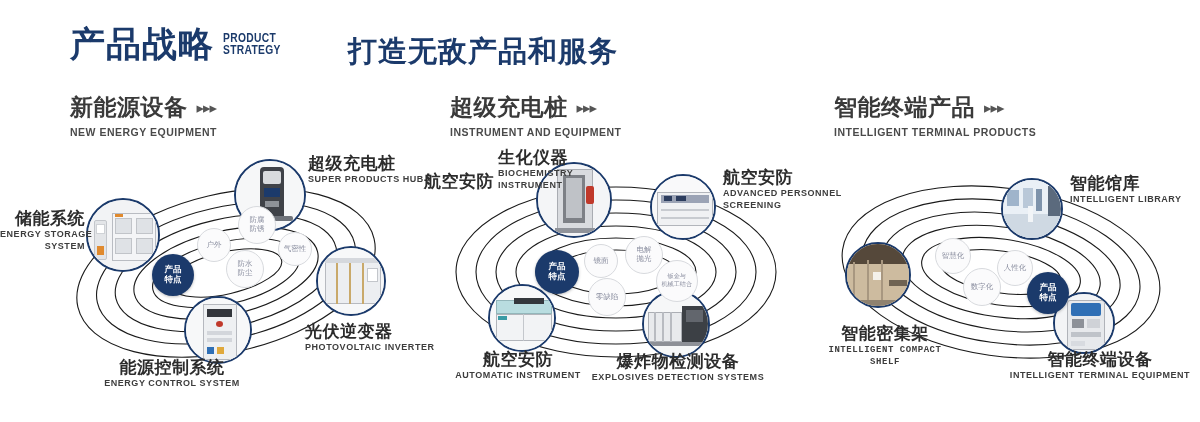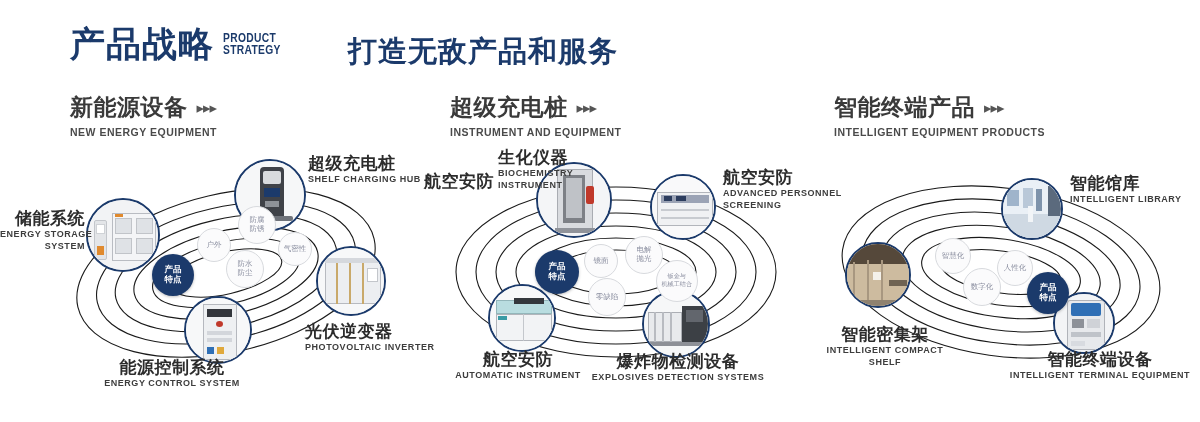--- a/index.html
+++ b/index.html
@@ -105,21 +105,21 @@
       <div class="arrows">▸▸▸</div>
     </div>
     <div class="en">INSTRUMENT AND EQUIPMENT</div>
   </div>
 
   <div class="sect" style="left:834px;top:96px;">
     <div class="row">
       <div class="cn">智能终端产品</div>
       <div class="arrows">▸▸▸</div>
     </div>
-    <div class="en">INTELLIGENT EQUIPMENT PRODUCTS</div>
+    <div class="en">INTELLIGENT TERMINAL PRODUCTS</div>
   </div>
 
   <div class="cluster" style="left:40px;top:150px;width:380px;height:250px;">
 
     <svg class="rings" width="380" height="250" viewBox="0 0 380 250">
       <g fill="none" stroke="#1a1a1a" stroke-width="1.1">
         <ellipse cx="186" cy="123" rx="152" ry="79" transform="rotate(-13 186 123)"></ellipse>
         <ellipse cx="186" cy="123" rx="132" ry="66" transform="rotate(-13 186 123)"></ellipse>
         <ellipse cx="186" cy="123" rx="113" ry="54" transform="rotate(-13 186 123)"></ellipse>
         <ellipse cx="186" cy="123" rx="94" ry="42" transform="rotate(-13 186 123)"></ellipse>
@@ -151,21 +151,21 @@
       <div class="dev" style="background:#f6f7f8;">
         <div class="b" style="left:24px;top:6px;width:24px;height:50px;background:#3f4248;border-radius:4px 4px 0 0;"></div>
         <div class="b" style="left:27px;top:10px;width:18px;height:13px;background:#d9dbde;border-radius:2px;"></div>
         <div class="b" style="left:28px;top:27px;width:16px;height:9px;background:#1b3a6b;"></div>
         <div class="b" style="left:29px;top:40px;width:14px;height:6px;background:#8e9298;"></div>
         <div class="b" style="left:15px;top:55px;width:42px;height:5px;background:#6f737a;border-radius:2px;"></div>
       </div>
     </div>
     <div class="lbl" style="left:268px;top:4px;">
       <div class="cn">超级充电桩</div>
-      <div class="en">SHELF CHARGING HUB</div>
+      <div class="en">SUPER PRODUCTS HUB</div>
     </div>
 
     <div class="node" style="left:276px;top:96px;width:70px;height:70px;">
       <div class="dev" style="background:#f7f8f9;">
         <div class="b" style="left:7px;top:14px;width:56px;height:42px;background:#eceef1;border:1px solid #b7bac0;"></div>
         <div class="b" style="left:18px;top:14px;width:1.5px;height:42px;background:#c9a96a;"></div>
         <div class="b" style="left:31px;top:14px;width:1.5px;height:42px;background:#c9a96a;"></div>
         <div class="b" style="left:44px;top:14px;width:1.5px;height:42px;background:#c9a96a;"></div>
         <div class="b" style="left:49px;top:20px;width:11px;height:14px;background:#fff;border:1px solid #c3c6cb;"></div>
         <div class="b" style="left:7px;top:10px;width:56px;height:5px;background:#d5d8dd;"></div>
@@ -379,21 +379,21 @@
         <div class="b" style="left:0;top:0;width:66px;height:20px;background:#55483a;"></div>
         <div class="b" style="left:0;top:20px;width:66px;height:36px;background:#cdbb9f;"></div>
         <div class="b" style="left:0;top:56px;width:66px;height:10px;background:#8f8270;"></div>
         <div class="b" style="left:6px;top:18px;width:2px;height:38px;background:#a89780;"></div>
         <div class="b" style="left:20px;top:16px;width:2px;height:40px;background:#a89780;"></div>
         <div class="b" style="left:34px;top:16px;width:2px;height:40px;background:#a89780;"></div>
         <div class="b" style="left:26px;top:28px;width:8px;height:8px;background:#f4f1ea;"></div>
         <div class="b" style="left:42px;top:36px;width:18px;height:6px;background:#6f6353;"></div>
       </div>
     </div>
-    <div class="lbl c" style="left:-10px;top:175px;width:180px;">
+    <div class="lbl c" style="left:-10px;top:175px;width:180px;font-family:Liberation Mono, monospace;">
       <div class="cn">智能密集架</div>
       <div class="en">INTELLIGENT COMPACT</div>
       <div class="en">SHELF</div>
     </div>
 
     <div class="feat" style="left:130px;top:88px;width:36px;height:36px;">
       <div>
           <span>智慧化</span>
         </div>
     </div>

